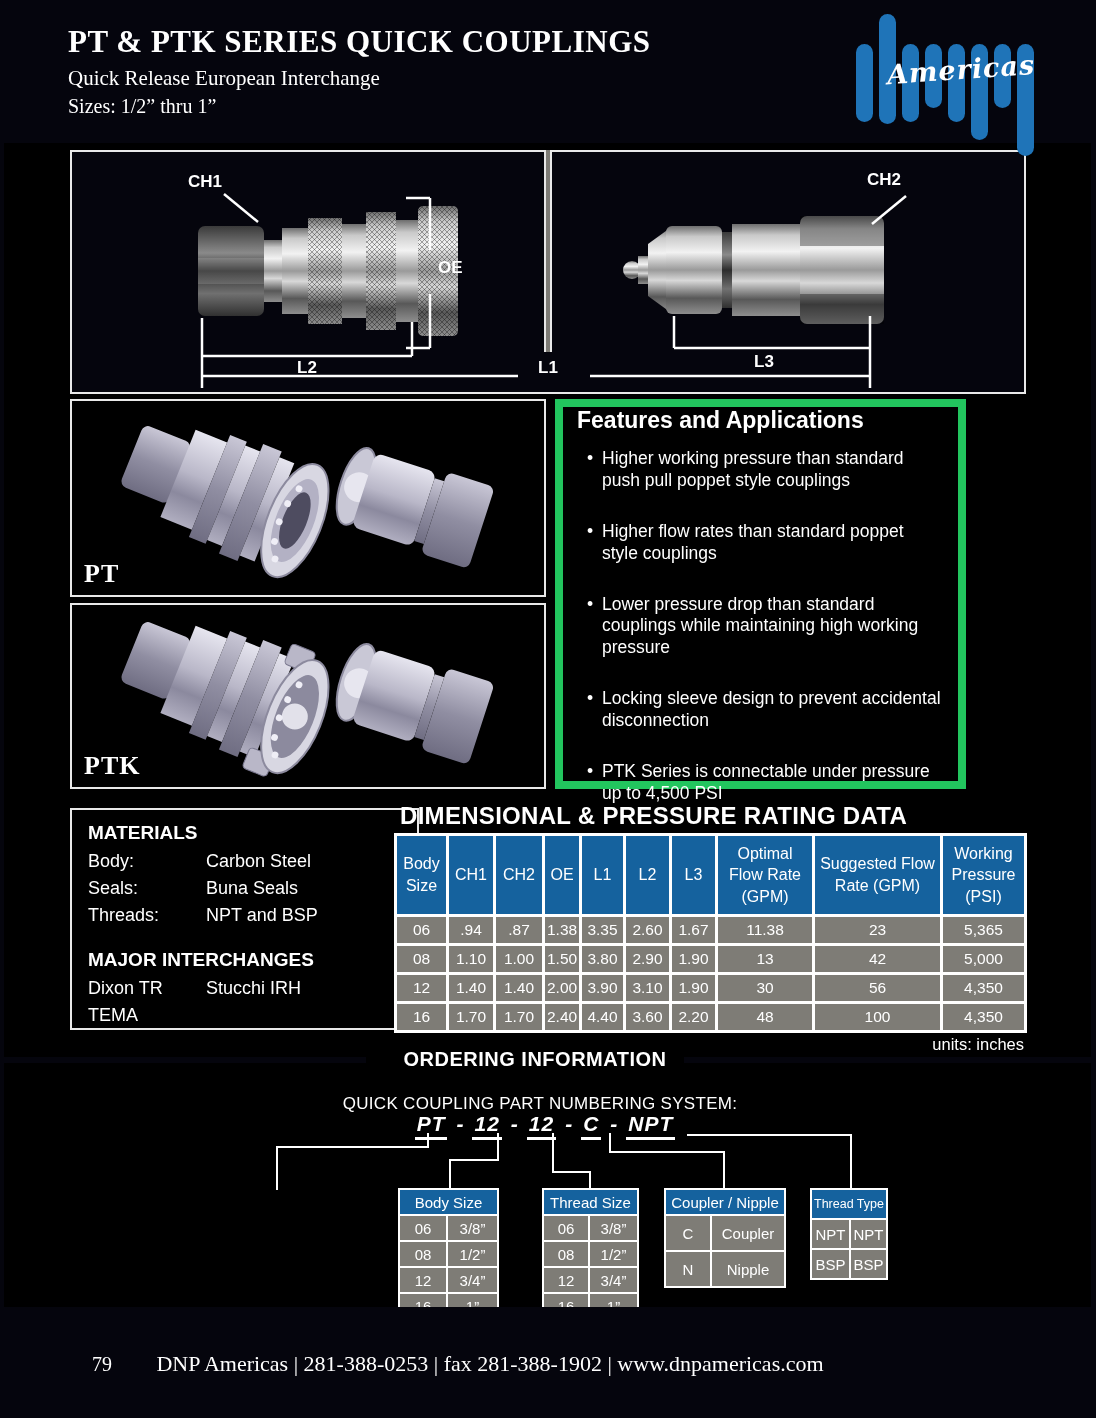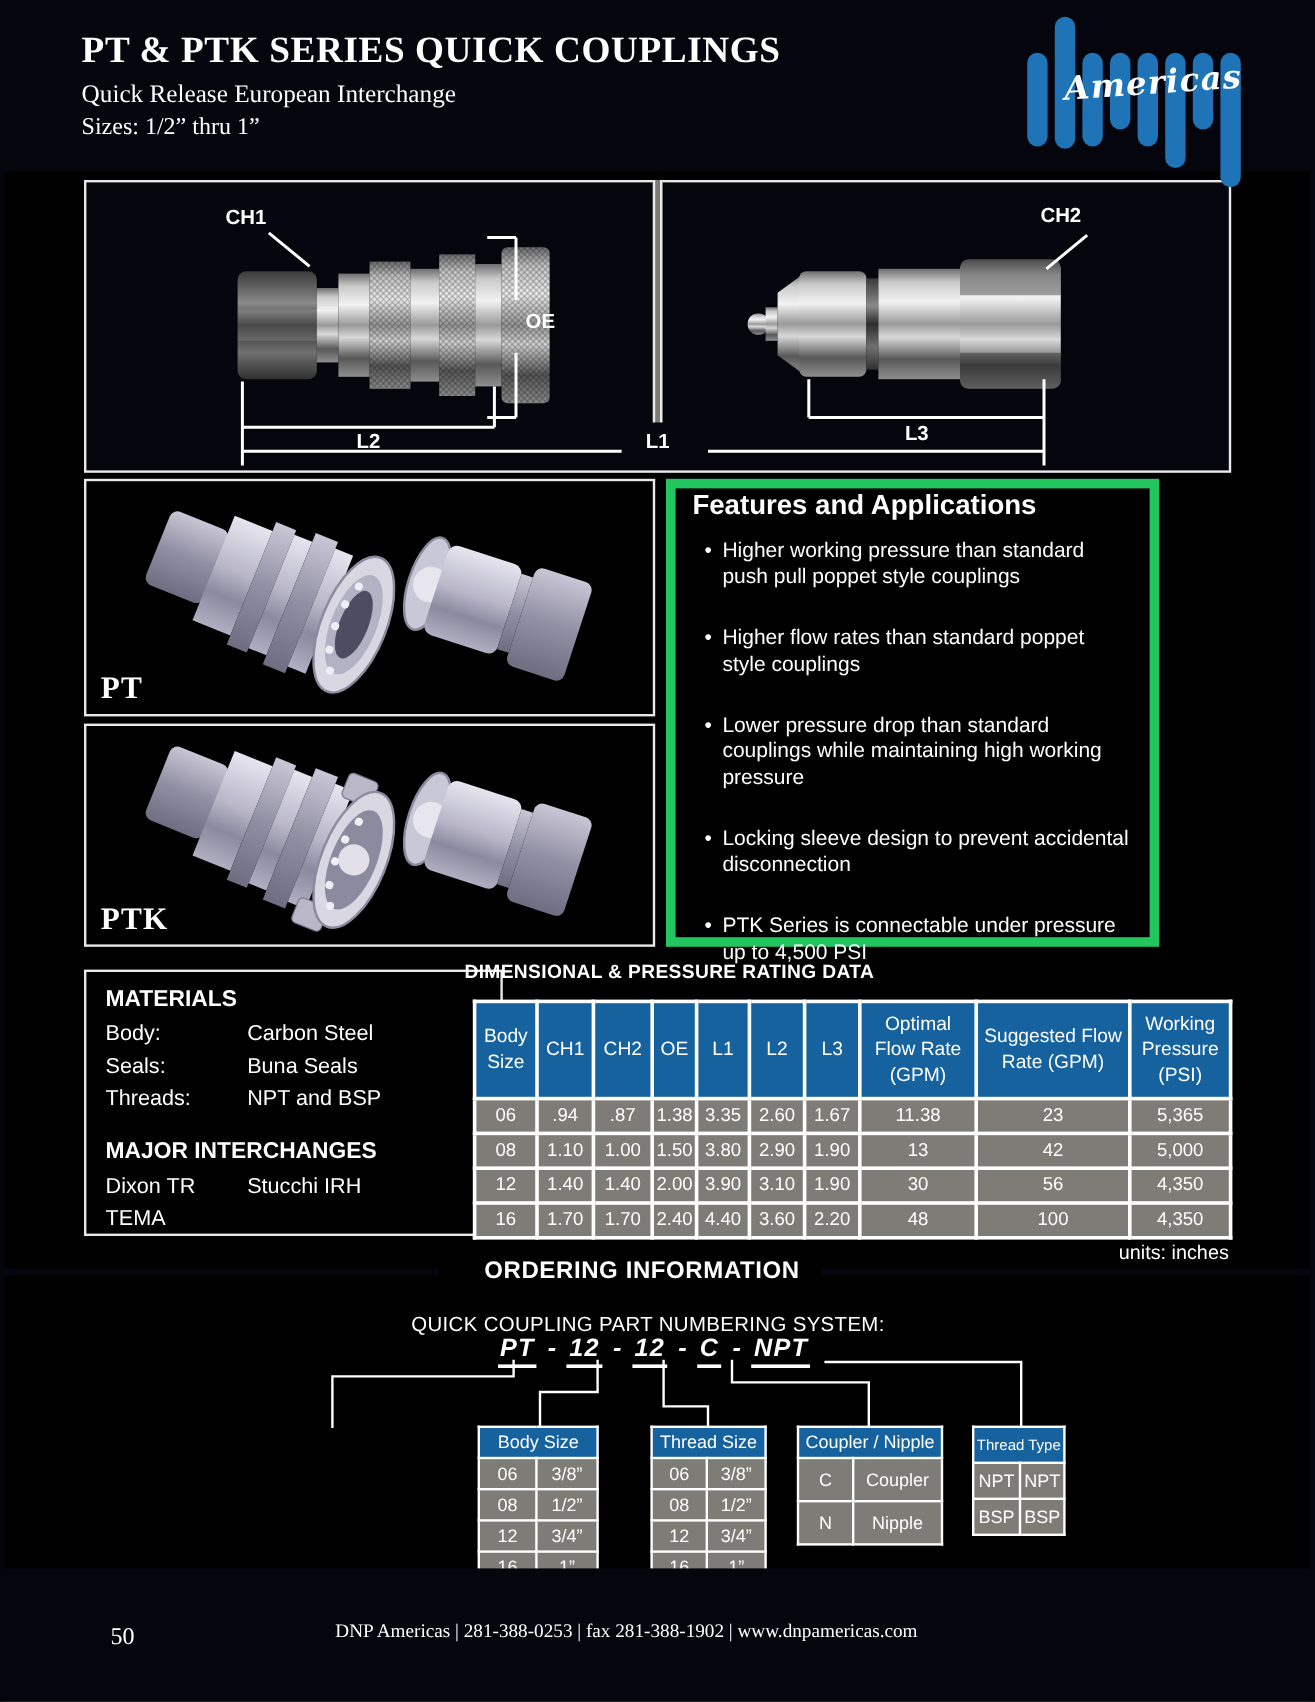--- a/index.html
+++ b/index.html
@@ -47,21 +47,21 @@
 
   
   .materials{position:absolute;left:70px;top:808px;width:349px;height:222px;border:2px solid #e9e9e9;
      box-sizing:border-box;padding:12px 16px;font-size:18px;}
   .materials .mtitle{font-weight:bold;font-size:19px;margin-bottom:4px;}
   .mrow{display:flex;line-height:1.5;}
   .mrow .ml{width:118px;flex:none;}
   .mgap{height:20px;}
 
   
-  .dimtitle{position:absolute;left:387px;top:802px;font-size:16px;font-weight:bold;letter-spacing:.3px;}
+  .dimtitle{position:absolute;left:400px;top:802px;font-size:24px;font-weight:bold;letter-spacing:.3px;}
   .dimtable{position:absolute;left:394px;top:833px;border-collapse:collapse;table-layout:fixed;width:630px;}
   .dimtable th{background:#15629e;border:3px solid #fff;font-weight:normal;font-size:16px;
      padding:6px 1px;height:66px;text-align:center;line-height:1.35;}
   .dimtable td{background:#7e7c76;border:3px solid #fff;font-size:15.5px;text-align:center;
      height:24px;padding:1px 2px;}
 
   .units{position:absolute;left:394px;top:1035px;width:630px;text-align:right;font-size:16.5px;}
 
   
   .odiv{position:absolute;top:1057px;height:6px;background:#05050d;}
@@ -80,21 +80,21 @@
   .otable td{background:#7e7c76;border:2px solid #fff;font-size:15px;text-align:center;padding:2px 2px;}
   .t1{left:210px;top:1188px;width:165px;}  .t1 td{height:26px;}
   .t2{left:398px;top:1188px;width:101px;}  .t2 td{height:20px;}
   .t3{left:542px;top:1188px;width:97px;}   .t3 td{height:20px;}
   .t4{left:664px;top:1188px;width:122px;}  .t4 td{height:30px;}
   .t5{left:810px;top:1188px;width:78px;}   .t5 th{font-size:12.5px;padding:4px 0;} .t5 td{height:24px;}
 
   
   .footer{position:absolute;left:0;top:1307px;width:1096px;height:111px;background:#05050d;z-index:6;}
   .footer .pagenum{position:absolute;left:92px;top:46px;font-size:20px;}
-  .footer .contact{position:absolute;left:0;top:44px;width:980px;text-align:center;font-size:16px;padding-left:32px;}
+  .footer .contact{position:absolute;left:0;top:44px;width:980px;text-align:center;font-size:22px;}
 </style>
 </head>
 <body>
 
 <div class="page">
   <div class="edge left"></div>
   <div class="edge right"></div>
 
   <div class="header">
     <div class="title serif">PT &amp; PTK SERIES QUICK COUPLINGS</div>
@@ -497,16 +497,16 @@
           <td>NPT</td>
         </tr>
         <tr>
           <td>BSP</td>
           <td>BSP</td>
         </tr>
       </tbody>
   </table>
 
   <div class="footer">
-    <span class="pagenum serif">50</span>
+    <span class="pagenum serif">79</span>
     <div class="contact serif">DNP Americas | 281-388-0253 | fax 281-388-1902 | www.dnpamericas.com</div>
   </div>
 </div>
 
 </body></html>

